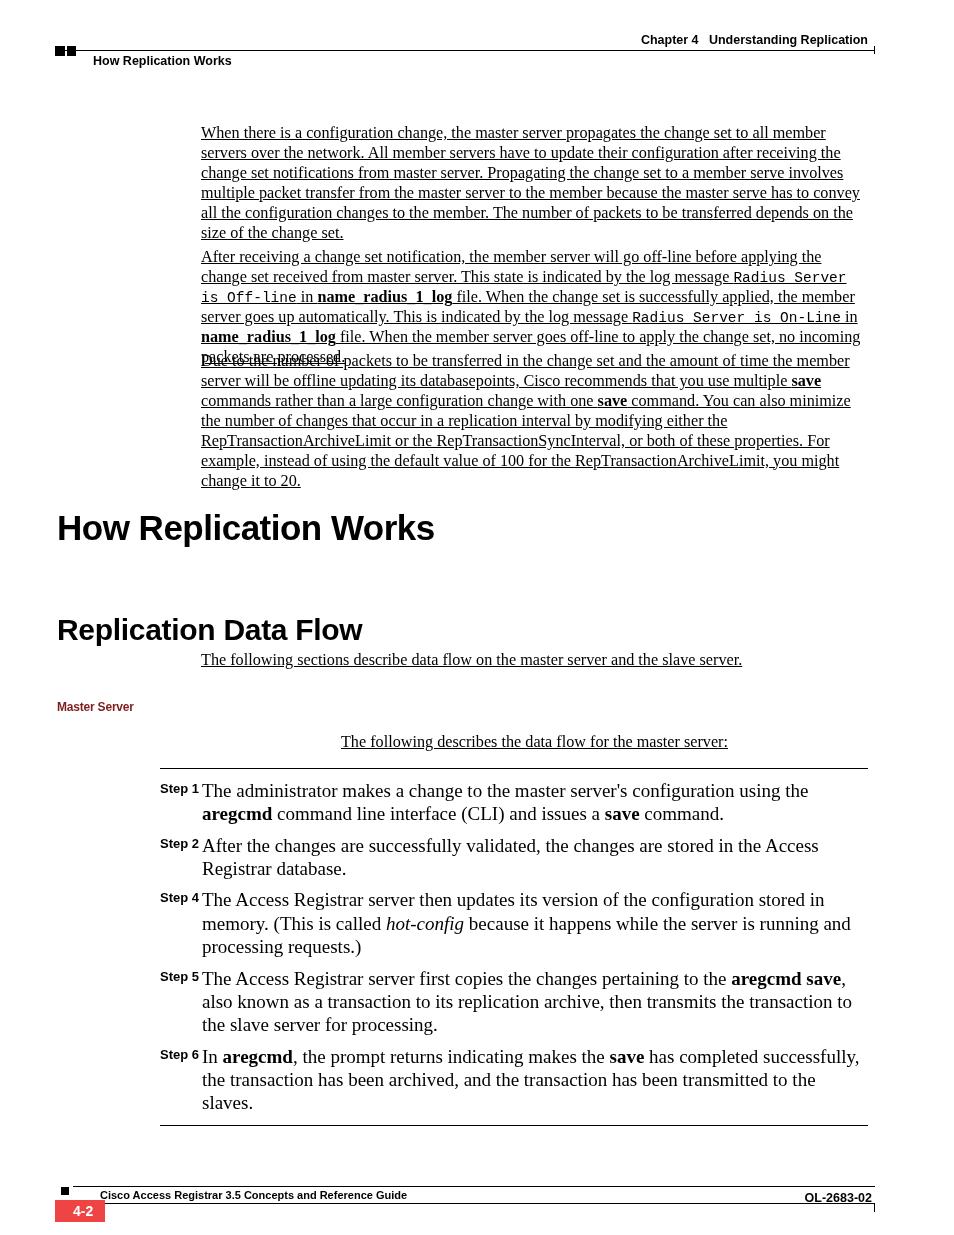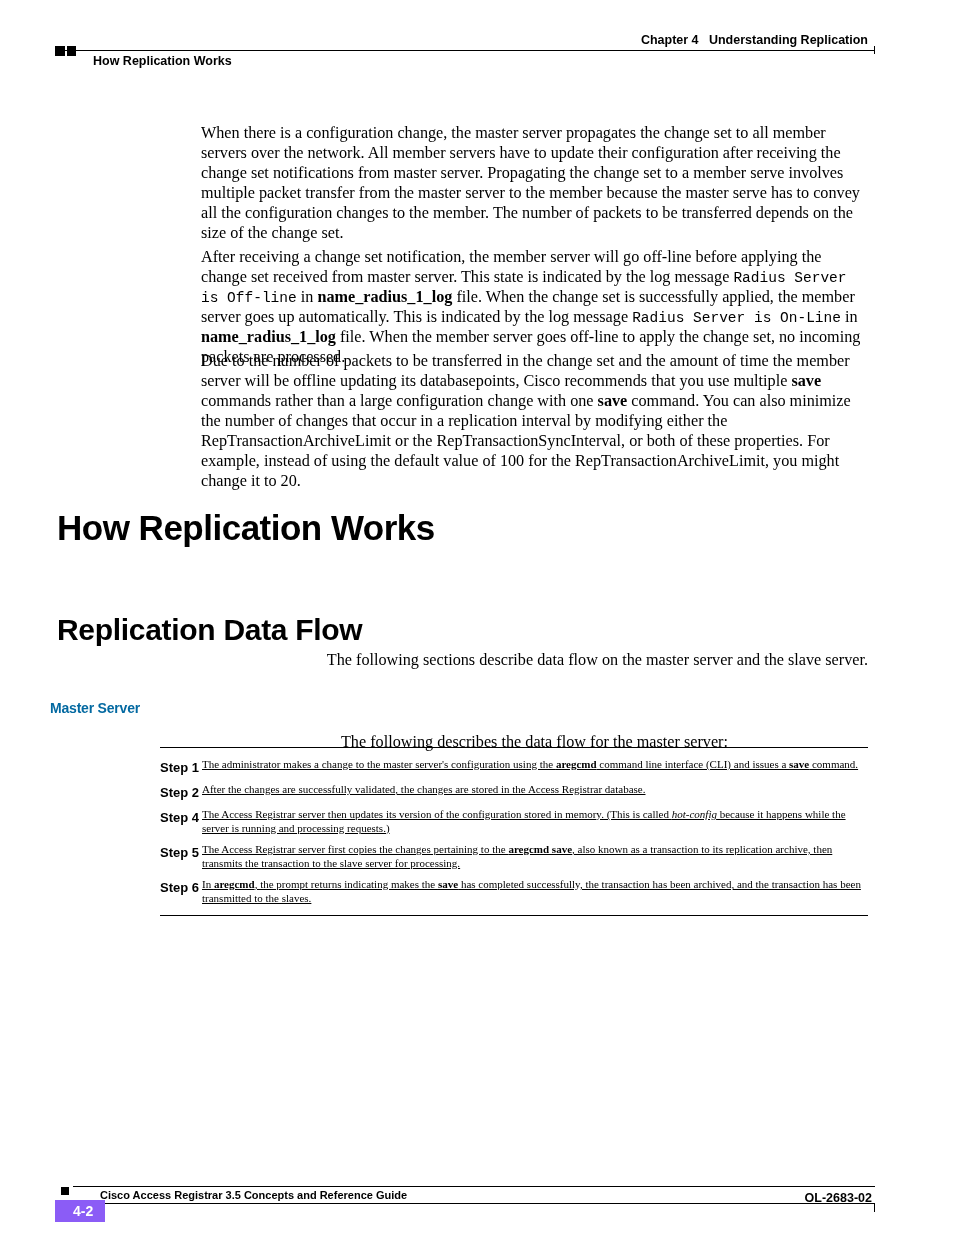--- a/index.html
+++ b/index.html
@@ -67,20 +67,21 @@
   }
 
   
   .bodycol {
     position: absolute;
     left: 201px;
     right: 86px;
     font-size: 16.2px;
     line-height: 1.23;
     text-align: left;
+    text-decoration: underline;
   }
   .para { margin-bottom: 10px; }
 
   .mono {
     font-family: "Courier New", Courier, monospace;
     font-size: 14.5px;
   }
   .b { font-weight: bold; }
   .i { font-style: italic; }
 
@@ -102,50 +103,49 @@
     font-family: Arial, Helvetica, sans-serif;
     font-weight: bold;
     font-stretch: condensed;
     letter-spacing: -0.3px;
     font-size: 30px;
     margin:0;
     color:#000;
   }
   h3.page-h3 {
     position:absolute;
-    left:50px;
+    left:57px;
     font-family: Arial, Helvetica, sans-serif;
     font-weight: bold;
     font-stretch: condensed;
     letter-spacing: -0.2px;
-    font-size: 14px;
+    font-size: 12px;
     margin:0;
-    color:#0369a1;
+    color:#7f1d1d;
   }
 
   
   .steps {
     position:absolute;
     left:160px;
     right:86px;
   }
   .step-row { display:flex; margin-bottom:8px; }
   .step-label {
     flex: 0 0 42px;
     font-family: Arial, Helvetica, sans-serif;
     font-weight: bold;
     font-size: 13px;
     padding-top:2px;
     text-align:left;
   }
   .step-text {
     flex: 1;
-    font-size:11px;
+    font-size:19px;
     line-height:1.23;
-    text-decoration:underline;
   }
   .steps-rule {
     border-top:1px solid #000;
     margin: 0 0 10px 0;
   }
 
   
   .footer-rule-top {
     position:absolute;
     left:73px; right:79px;
@@ -163,21 +163,21 @@
     left:100px;
     bottom:34px;
     font-family: Arial, Helvetica, sans-serif;
     font-weight:bold;
     font-size:11px;
   }
   .page-badge {
     position:absolute;
     left:55px;
     bottom:13px;
-    background:#8b5cf6;
+    background:#ef4444;
     color:#fff;
     font-family: Arial, Helvetica, sans-serif;
     font-weight:bold;
     font-size:14px;
     padding:3px 12px 3px 18px;
   }
   .footer-code {
     position:absolute;
     right:82px;
     bottom:30px;
@@ -227,30 +227,30 @@
 
   <div class="bodycol" style="top:352px;">
     <div class="para">
       <span>Due to the number of packets to be transferred in the change set and the amount of time the member server will be offline updating its databasepoints, Cisco recommends that you use multiple </span><span class="b">save</span><span> commands rather than a large configuration change with one </span><span class="b">save</span><span> command. You can also minimize the number of changes that occur in a replication interval by modifying either the RepTransactionArchiveLimit or the RepTransactionSyncInterval, or both of these properties. For example, instead of using the default value of 100 for the RepTransactionArchiveLimit, you might change it to 20.</span>
     </div>
   </div>
 
   <h1 class="page-h1" style="top:508px;">How Replication Works</h1>
 
   <h2 class="page-h2" style="top:613px;">Replication Data Flow</h2>
-  <div class="bodycol" style="top:651px;text-align:right;">
+  <div class="bodycol" style="top:651px;">
     <div class="para">The following sections describe data flow on the master server and the slave server.</div>
   </div>
 
   <h3 class="page-h3" style="top:700px;">Master Server</h3>
   <div class="bodycol" style="top:733px;text-align:center;">
     <div class="para">The following describes the data flow for the master server:</div>
   </div>
 
-  <div class="steps" style="top:747px;">
+  <div class="steps" style="top:768px;">
     <div class="steps-rule"></div>
 
     <div class="step-row">
       <div class="step-label">Step 1</div>
       <div class="step-text">
         <span>The administrator makes a change to the master server's configuration using the </span><span class="b">aregcmd</span><span> command line interface (CLI) and issues a </span><span class="b">save</span><span> command.</span>
       </div>
     </div>
 
     <div class="step-row">

